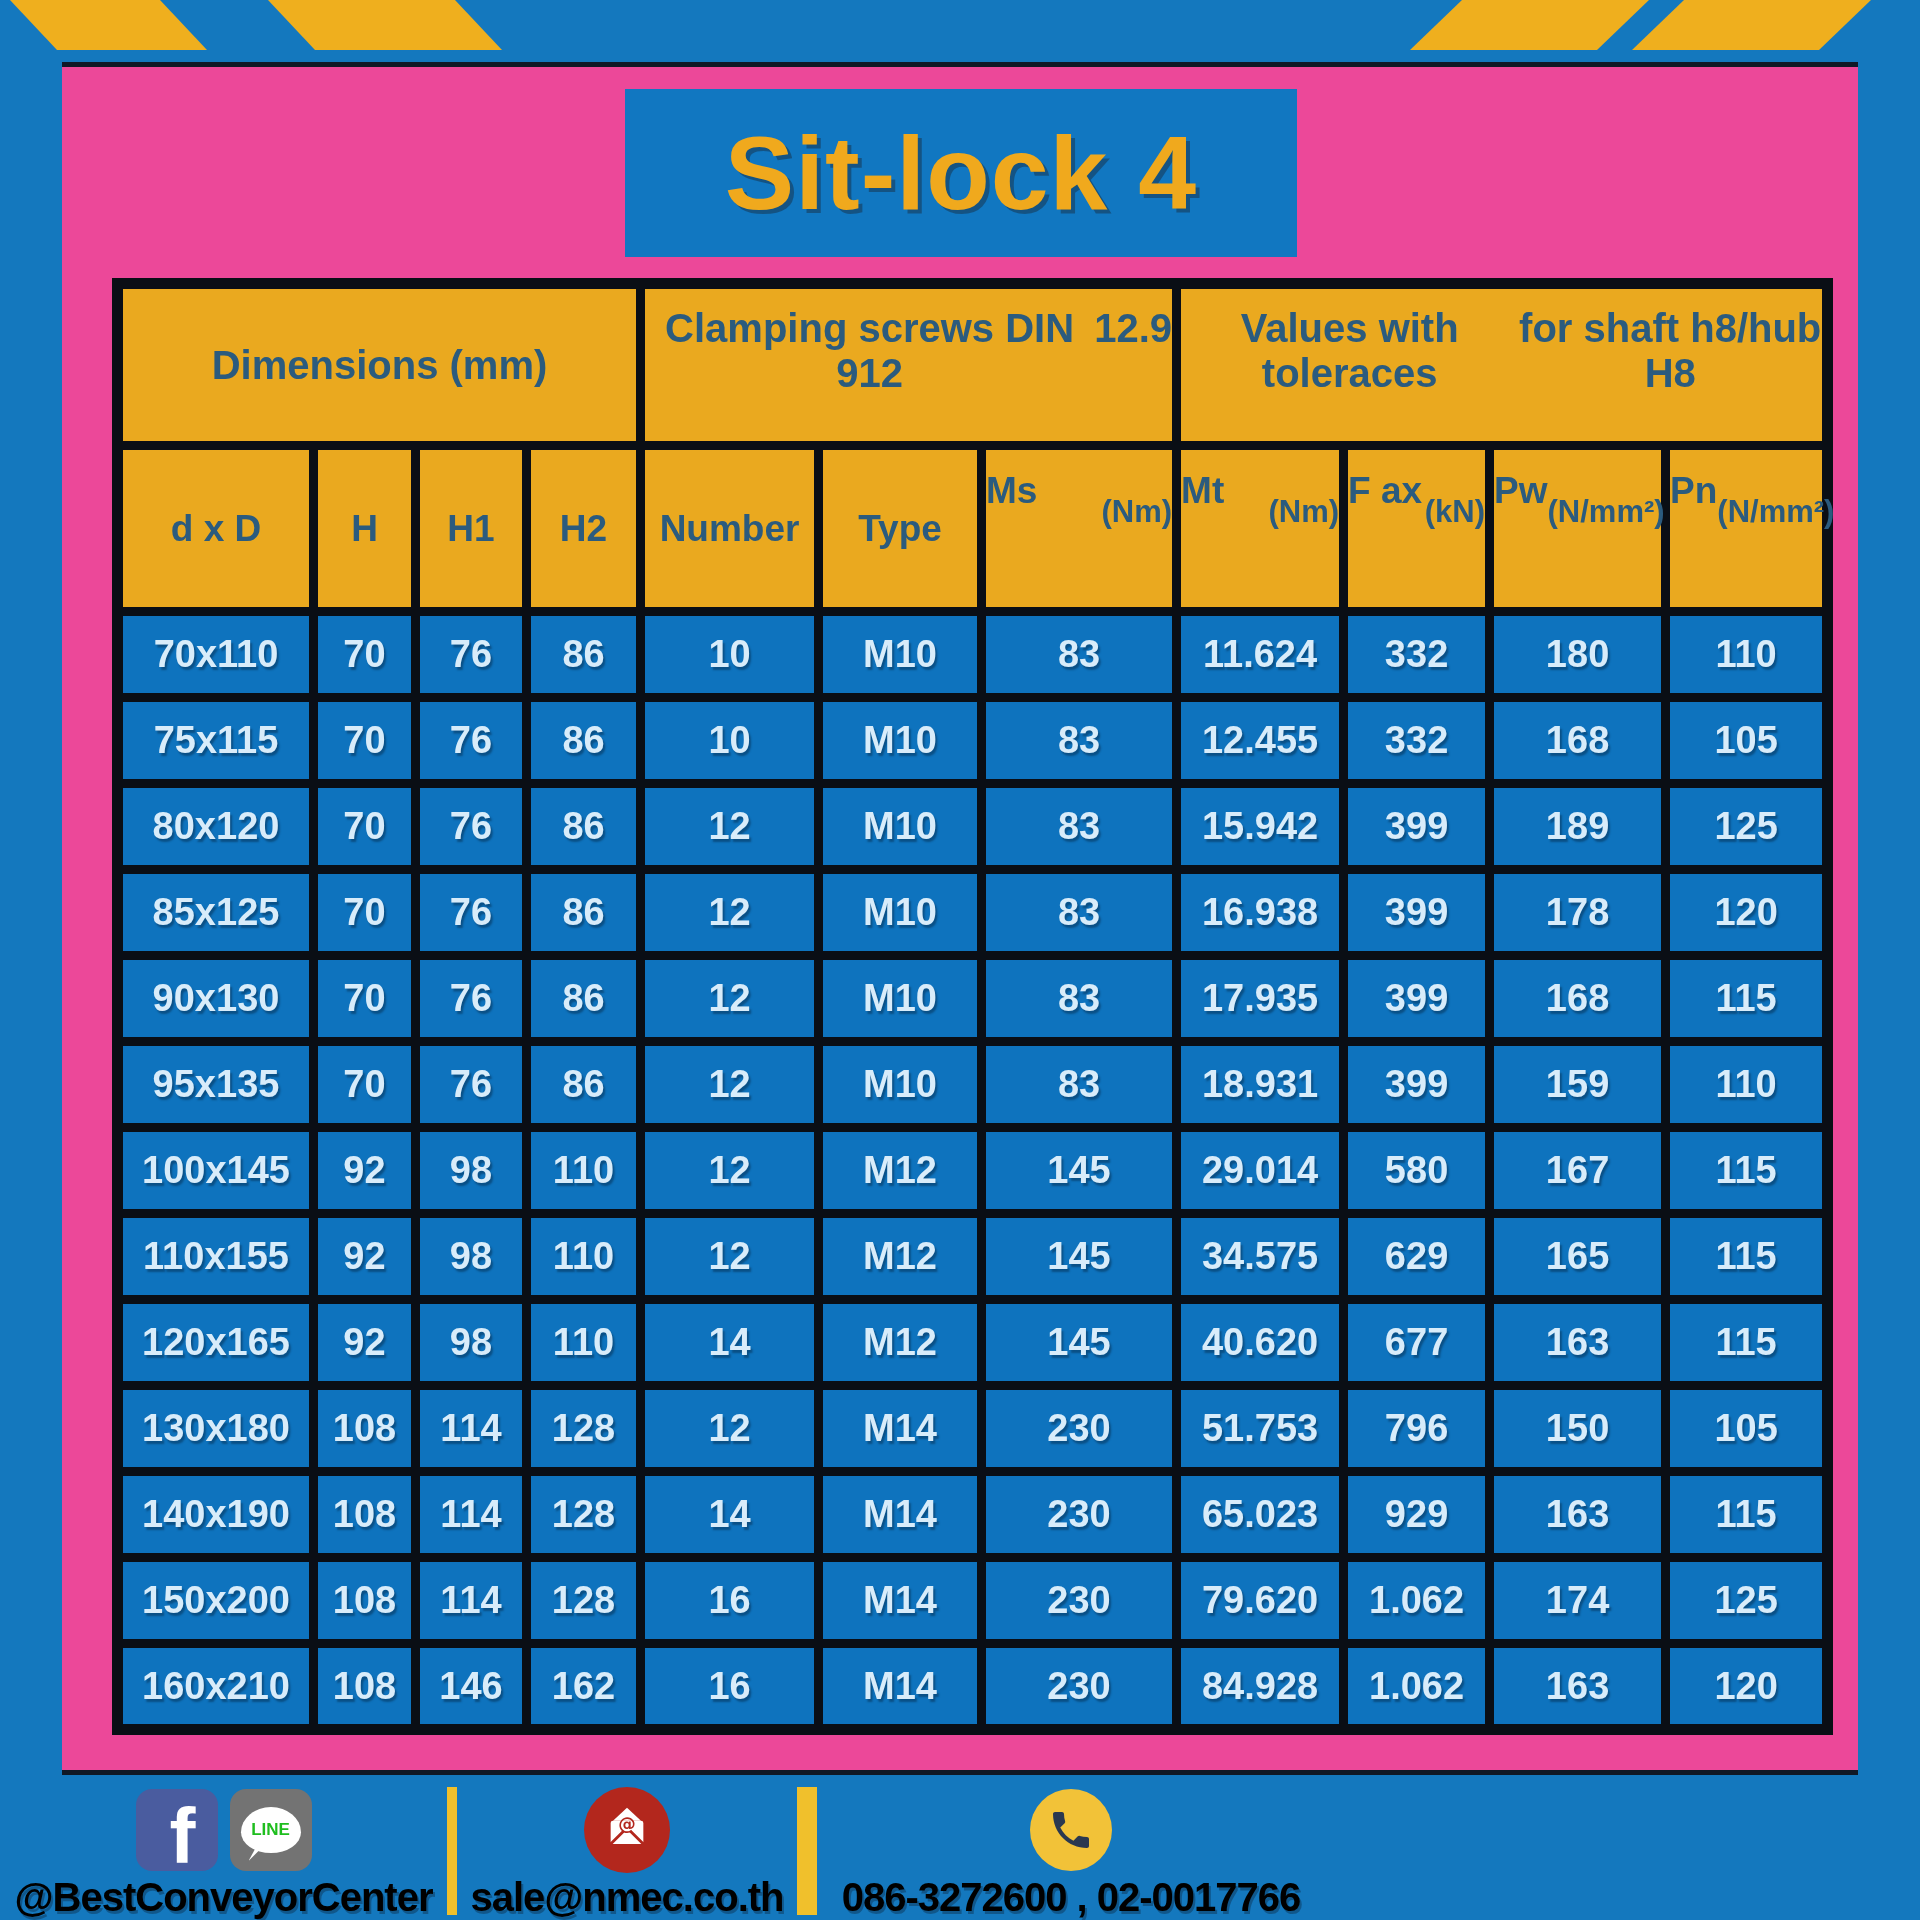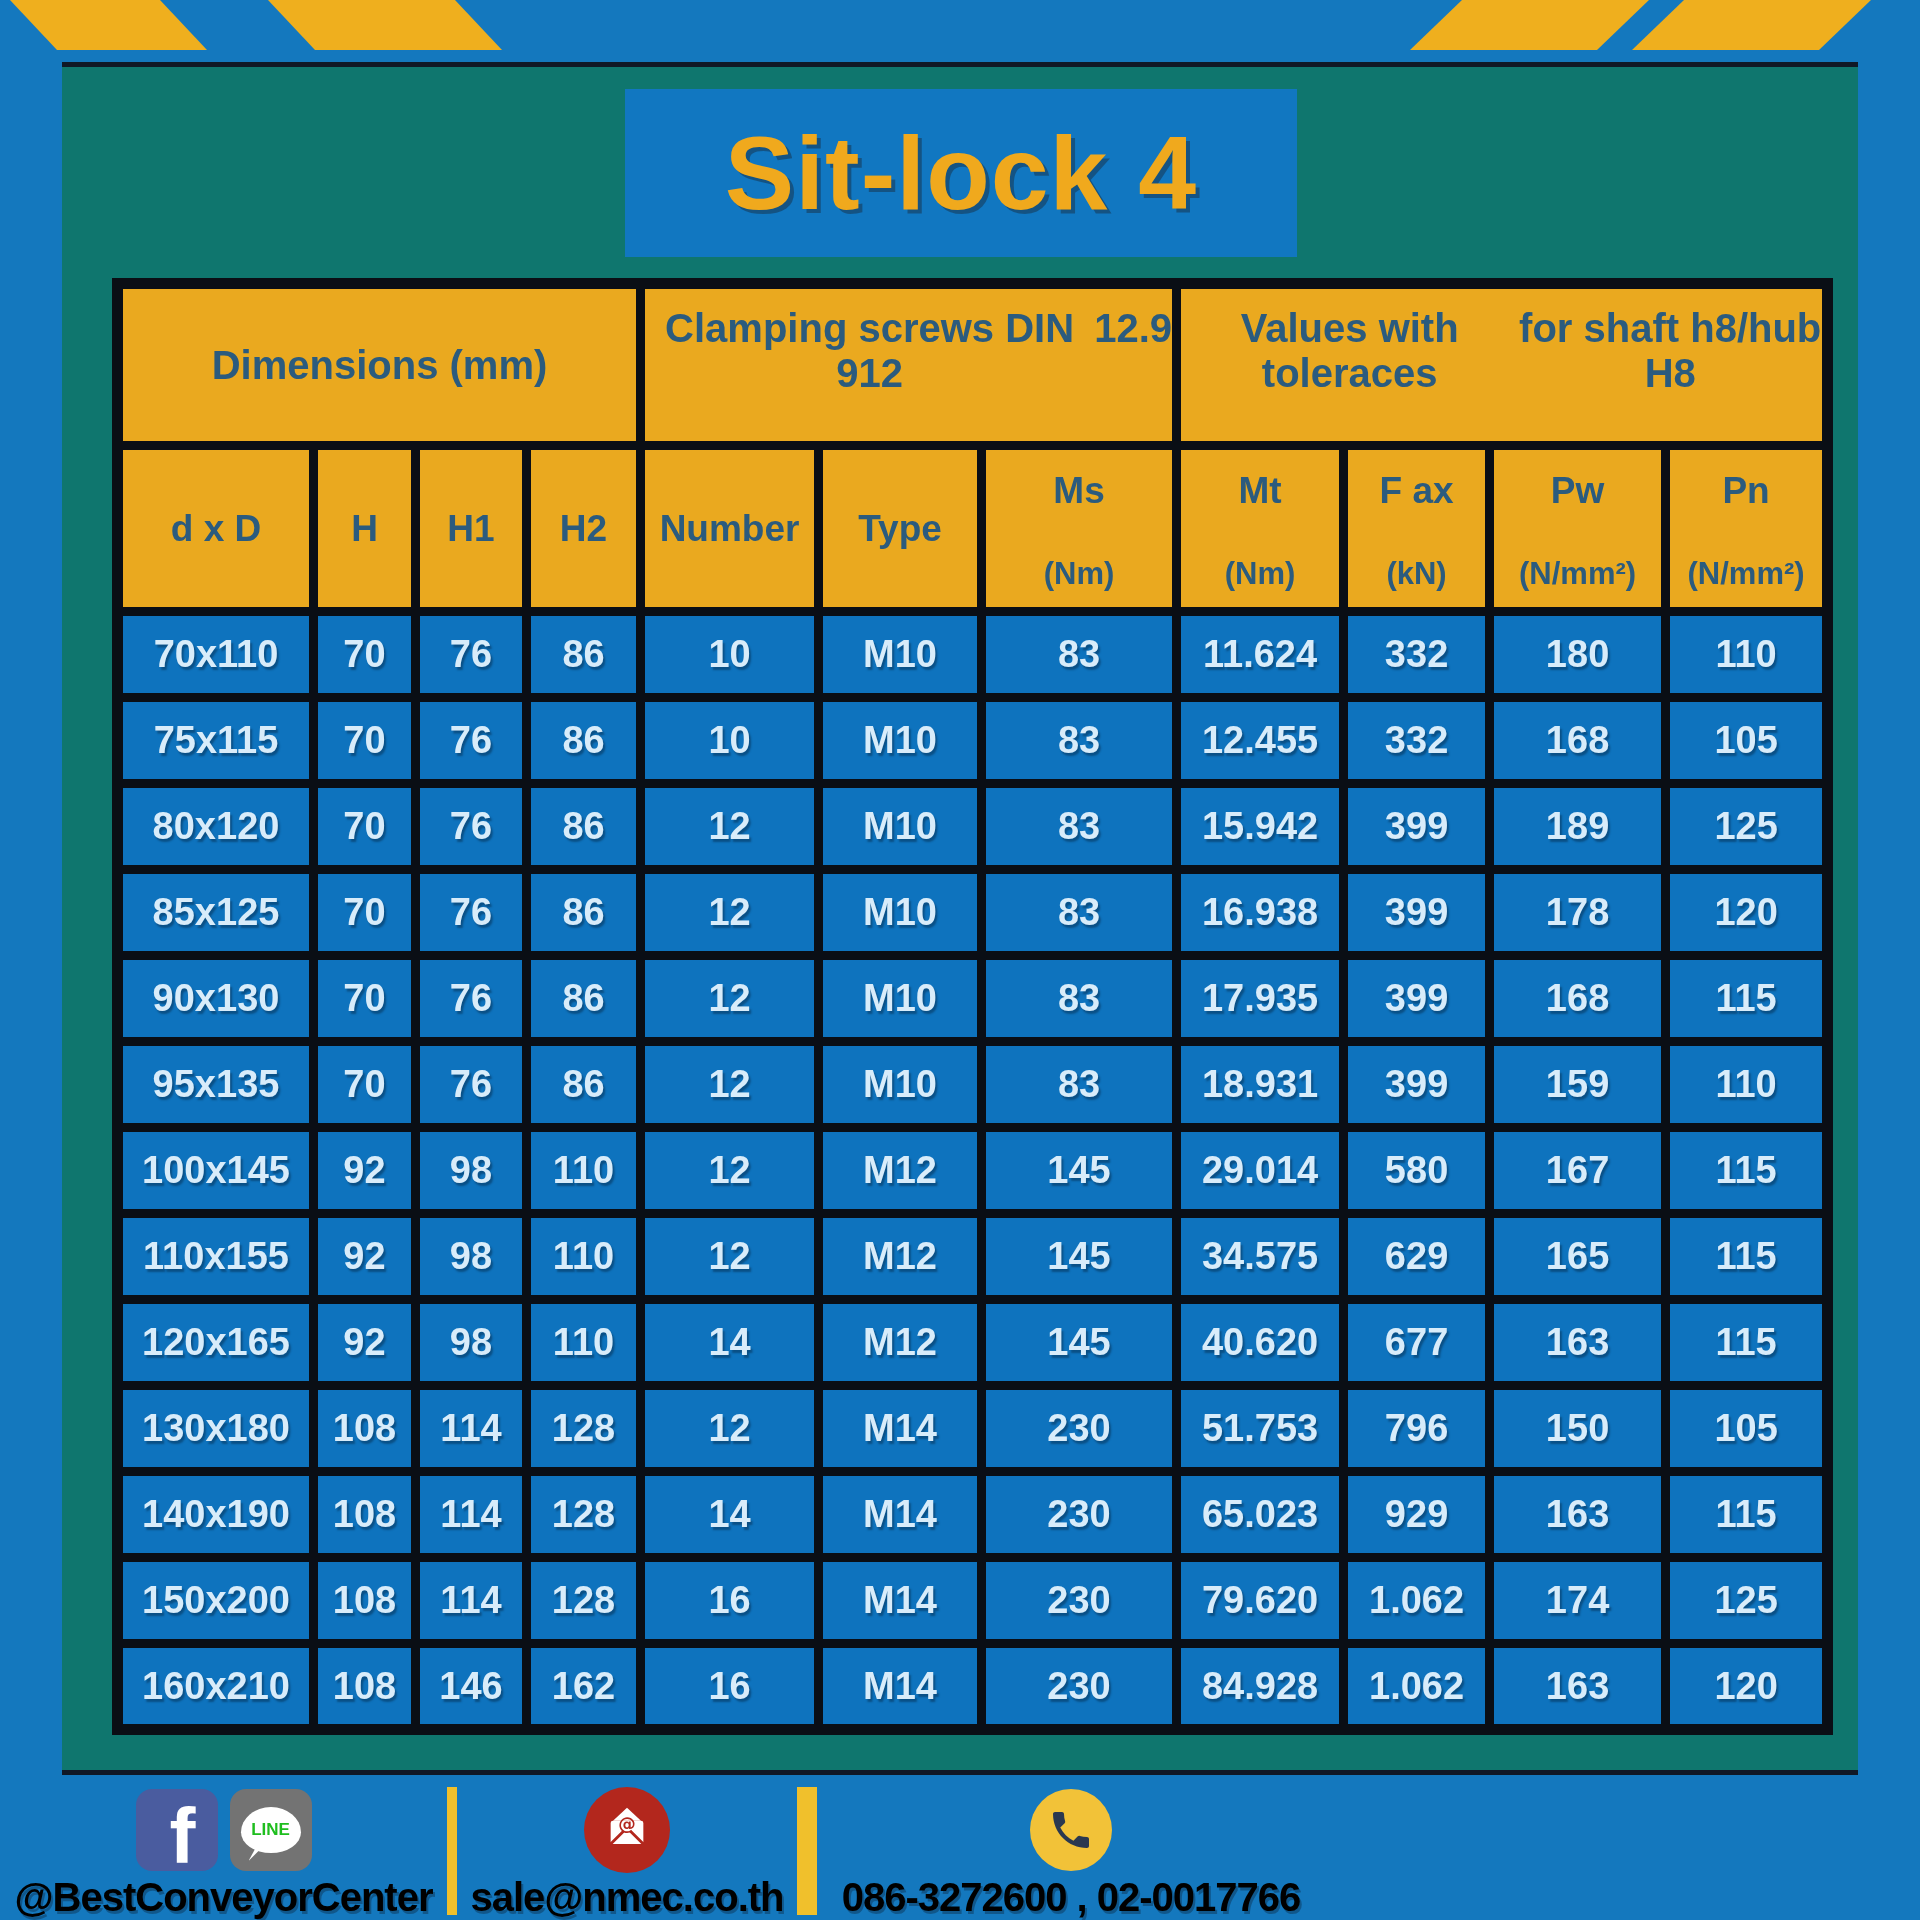--- a/index.html
+++ b/index.html
@@ -12,21 +12,21 @@
   
   .topbar{position:absolute;left:0;top:0;width:1920px;height:62px;background:#1478BE;overflow:hidden;}
   .stripe{position:absolute;inset:0;background:#EFAF1E;}
   .stripe.l1{clip-path:polygon(10px 0,160px 0,207px 50px,57px 50px);}
   .stripe.l2{clip-path:polygon(268px 0,455px 0,502px 50px,315px 50px);}
   .stripe.r1{clip-path:polygon(1462px 0,1649px 0,1597px 50px,1410px 50px);}
   .stripe.r2{clip-path:polygon(1684px 0,1871px 0,1819px 50px,1632px 50px);}
   
   .content{
     position:absolute;left:62px;top:62px;width:1796px;height:1713px;
-    background:#0f766e;box-sizing:border-box;
+    background:#ec4899;box-sizing:border-box;
     border-top:5px solid #101826;border-bottom:5px solid #101826;
   }
   .title-box{
     position:absolute;left:563px;top:22px;width:672px;height:168px;
     background:#1177C1;display:flex;align-items:center;justify-content:center;
   }
   .title-box span{
     color:#F0A91D;font-size:104px;letter-spacing:1px;
     text-shadow:4px 4px 0 rgba(25,40,55,0.45);
   }
@@ -37,21 +37,21 @@
     border:11px solid #0A0E15;
   }
   table.spec th,table.spec td{border:9px solid #0A0E15;padding:0;text-align:center;vertical-align:middle;}
   table.spec th{background:#EAA91F;color:#2B5B7E;}
   tr.group-row{height:162px;}
   tr.colhdr-row{height:166px;}
   tr.data-row{height:86px;}
   .gh-label{font-size:40px;}
   .gh-stack{display:flex;flex-direction:row;justify-content:space-between;height:118px;margin:14px 0;}
   .gh-stack span{font-size:40px;}
-  .th-stack{display:flex;flex-direction:column;justify-content:space-between;height:122px;margin:12px 0 8px 0;}
+  .th-stack{display:flex;justify-content:space-between;height:122px;margin:12px 0 8px 0;}
   .th-label{font-size:37px;}
   .th-unit{font-size:31px;margin-top:24px;}
   .th-single{font-size:37px;}
   table.spec td{
     background:#0E73BE;color:#D8ECFA;font-size:38px;
     text-shadow:2px 3px 2px rgba(4,14,30,0.35);
   }
   
   .footer{
     position:absolute;left:0;top:1775px;width:1920px;height:145px;

